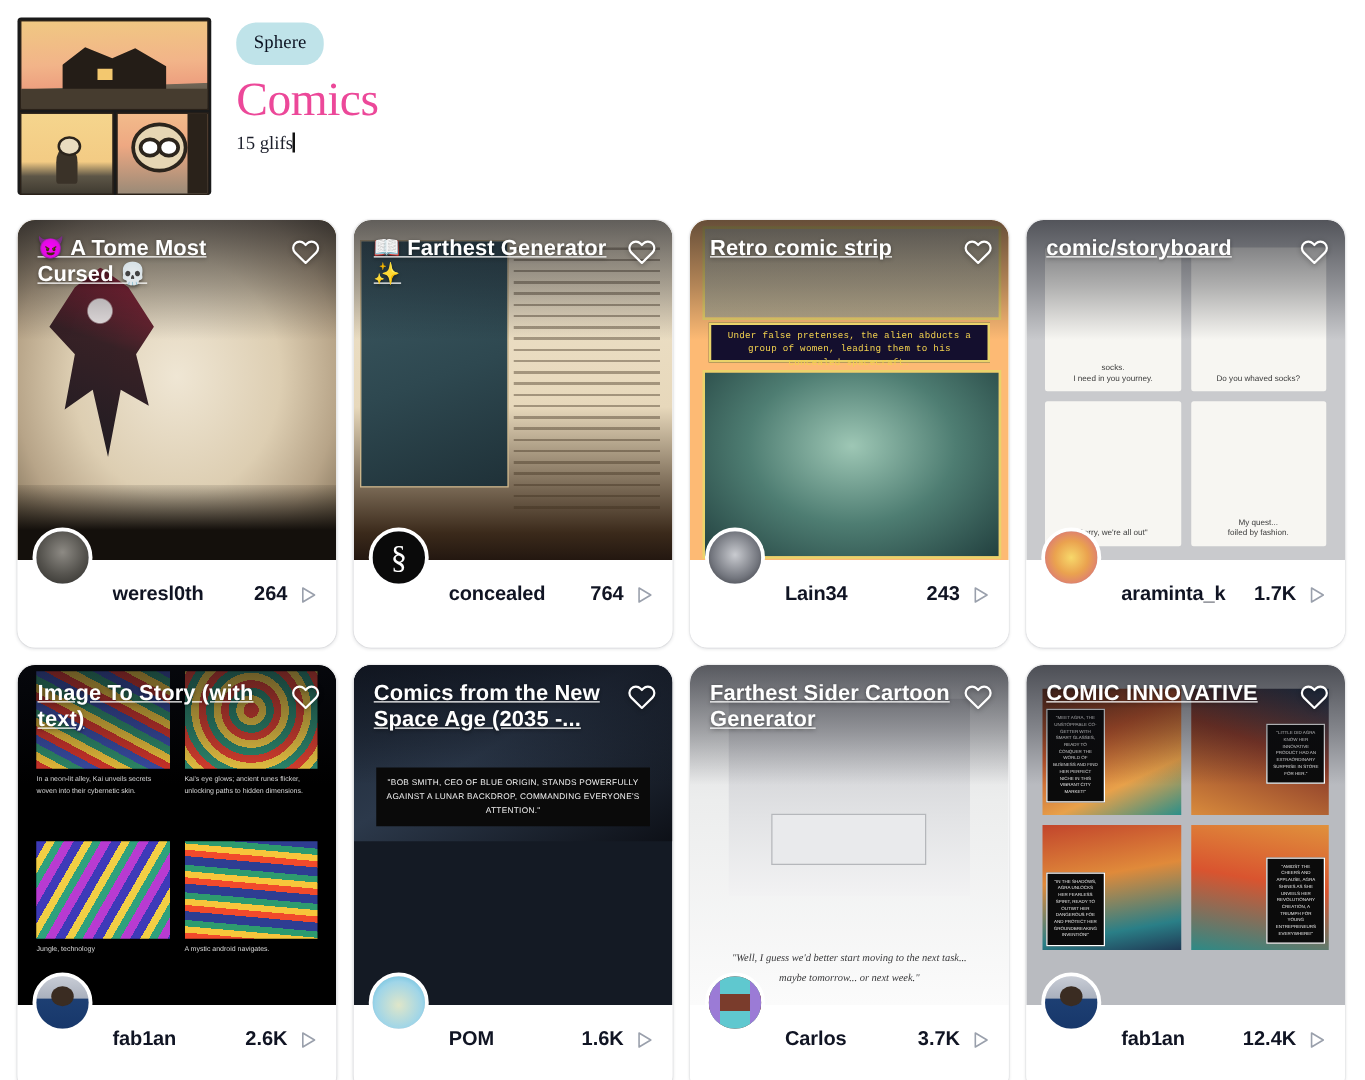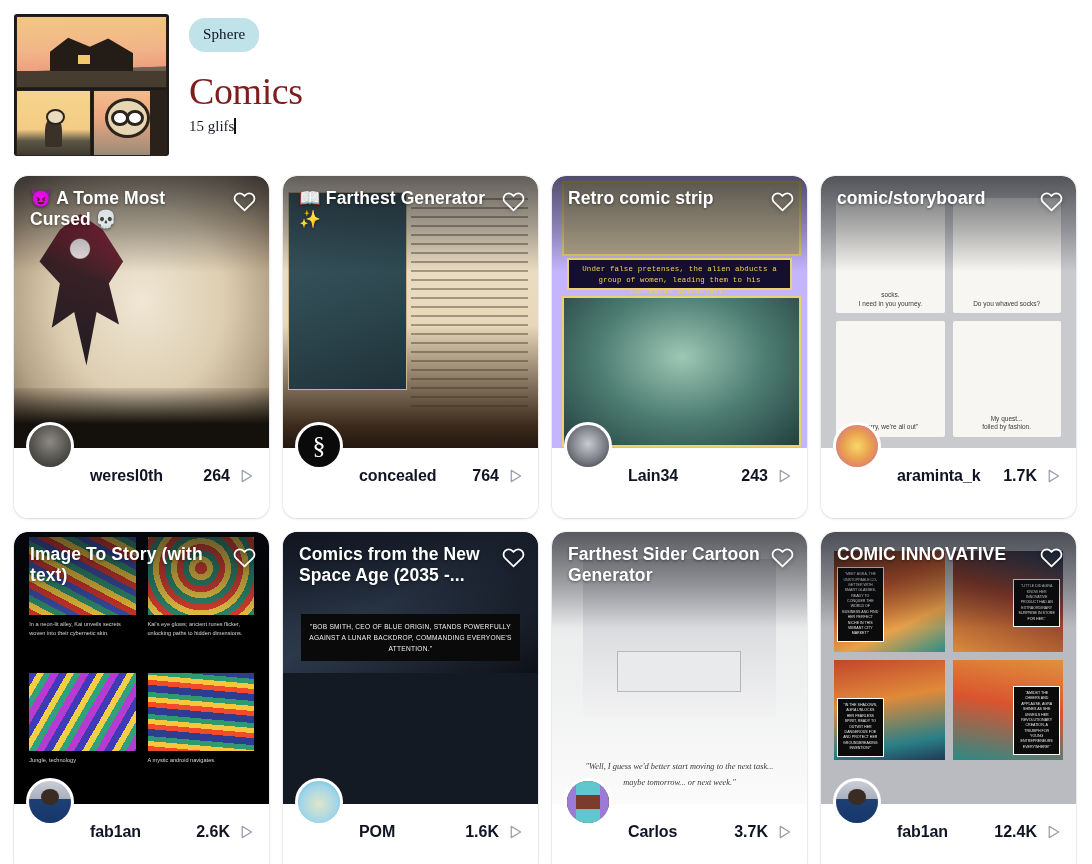--- a/index.html
+++ b/index.html
@@ -85,22 +85,22 @@
     font-size: 15px;
     line-height: 1;
     padding: 9px 14px 10px;
     border-radius: 16px;
     letter-spacing: .1px;
   }
   .page-title {
     font-size: 38px;
     font-weight: 400;
     letter-spacing: -0.4px;
-    margin: 17px 0 4px;
-    color: #7f1d1d;
+    margin: 6px 0 4px;
+    color: #ec4899;
   }
   .glif-count {
     font-size: 15px;
     color: #1c1f2b;
     position: relative;
     display: inline-block;
   }
   .text-caret {
     display: inline-block;
     width: 1.5px; height: 16px;
@@ -141,20 +141,21 @@
   }
   .card-title {
     position: absolute;
     left: 16px; top: 12px; right: 46px;
     color: #fff;
     font-size: 17.5px;
     font-weight: 700;
     line-height: 1.22;
     letter-spacing: .1px;
     text-shadow: 0 1px 3px rgba(0,0,0,.45);
+    text-decoration: underline;
   }
   .heart-btn {
     position: absolute; right: 10px; top: 10px;
     width: 30px; height: 30px;
     display: flex; align-items: center; justify-content: center;
   }
   .heart-btn svg { width: 25px; height: 25px; display:block; filter: drop-shadow(0 1px 2px rgba(0,0,0,.35)); }
 
   .card-footer {
     flex: 1;
@@ -217,21 +218,21 @@
   .art-story::before{
     content:""; position:absolute; left:2%; top:6%; width:46%; height:72%;
     background: linear-gradient(160deg,#3d5a63 0%, #2e4850 55%, #1f3138 100%);
     border:1px solid #cbb68c;
   }
   .art-story::after{
     content:""; position:absolute; right:4%; top:8%; width:46%; height:78%;
     background:
       repeating-linear-gradient(180deg, rgba(60,45,28,.40) 0 2px, rgba(0,0,0,0) 2px 9px);
   }
-  .art-retro { background:#c4b5fd; }
+  .art-retro { background:#fdba74; }
   .art-retro::before{
     content:""; position:absolute; left:4%; top:2%; width:92%; height:26%;
     background:linear-gradient(180deg,#cfc3a8 0%,#b9ab8c 100%);
     border:2px solid #ead36a;
   }
   .art-retro::after{
     content:""; position:absolute; left:4%; top:44%; width:92%; height:54%;
     background: radial-gradient(ellipse at 50% 40%, #9ec7b5 0%, #4e7d72 50%, #22403f 100%);
     border:2px solid #ead36a;
   }

